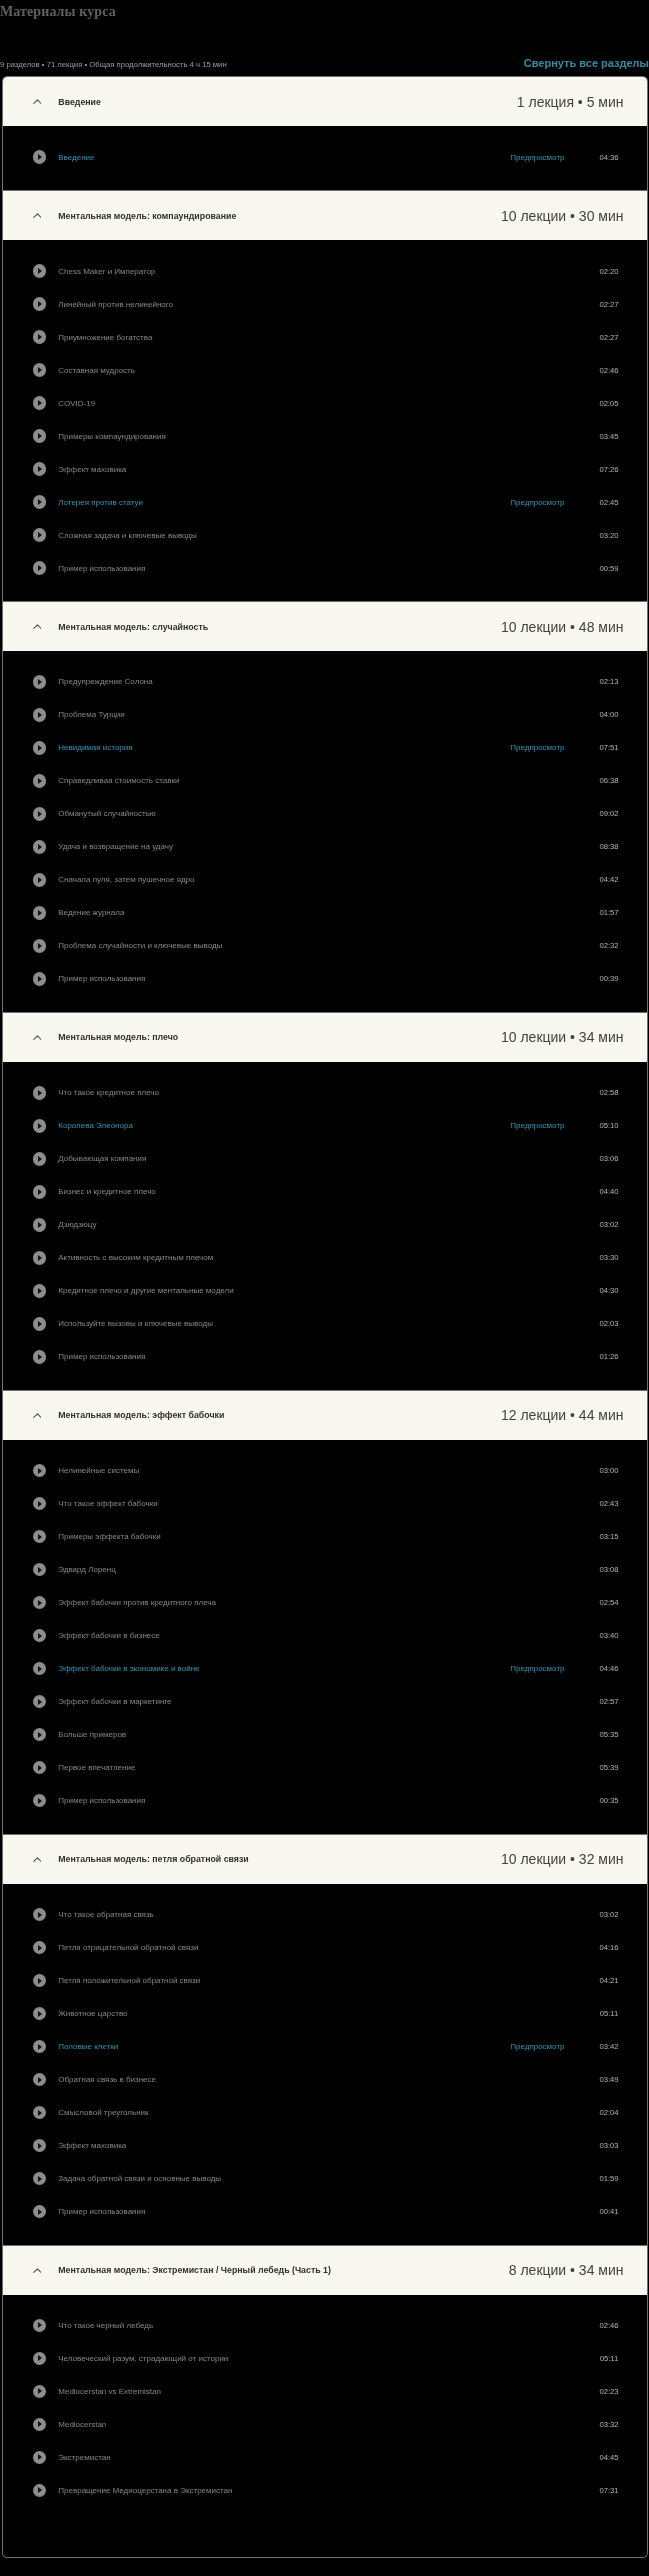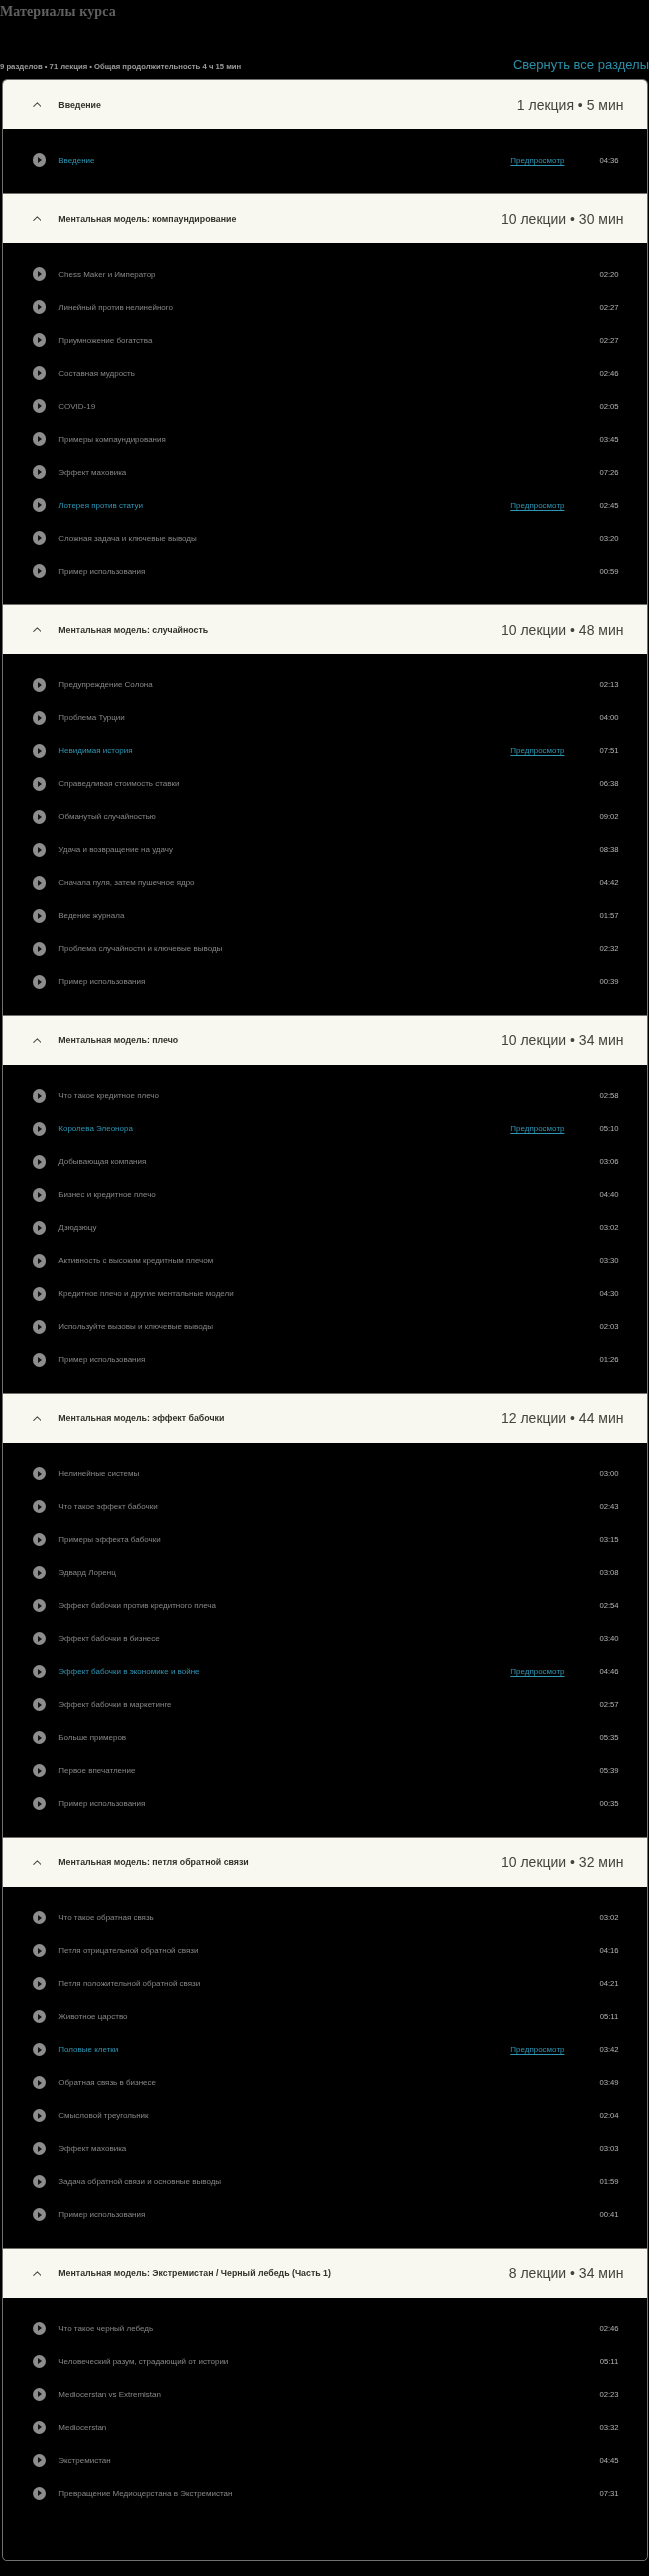--- a/index.html
+++ b/index.html
@@ -1,35 +1,35 @@
 <!DOCTYPE html>
 <html lang="ru" style="font-size:8.2px"><head>
 <meta charset="utf-8">
 <style>
   html,body{margin:0;padding:0;background:#000;width:649px;}
   body{font-family:"Liberation Sans","DejaVu Sans",sans-serif;-webkit-font-smoothing:antialiased;}
   .page{width:649px;box-sizing:border-box;}
   .page-title{margin:4.1px 0 0 0;font-size:14px;font-weight:bold;color:#606060;letter-spacing:0.1px;font-family:Liberation Serif, serif;}
   .meta-row{display:flex;justify-content:space-between;align-items:baseline;margin-top:37px;}
-  .summary{font-size:7.7px;color:#9c9c9c;font-weight:bold;}
-  .collapse-link{font-size:13px;font-weight:normal;color:#2b8fa8;text-decoration:none;cursor:pointer;}
+  .summary{font-size:7.7px;color:#9c9c9c;}
+  .collapse-link{font-size:11px;font-weight:bold;color:#2b8fa8;text-decoration:none;cursor:pointer;}
   .panel{margin:7.2px 1.5px 0 1.5px;border:0.5px solid rgba(248,247,240,.45);border-radius:5.2px;overflow:hidden;background:#000;}
   .section + .section{border-top:0.5px solid rgba(248,247,240,.45);}
   .sec-header{background:#f8f7f0;height:49px;display:flex;align-items:center;box-sizing:border-box;padding:0 23px 0 30px;cursor:pointer;}
   .chevron{width:8.8px;height:5.2px;flex:0 0 auto;margin-right:17px;display:inline-flex;}
   .sec-title{font-size:8.8px;font-weight:bold;color:#32312c;flex:1 1 auto;white-space:nowrap;overflow:hidden;}
   .sec-meta{font-size:14px;color:#44433d;white-space:nowrap;margin-left:12.4px;}
   .lecture-list{padding:14.4px 0 16.5px 0;background:#000;}
   .lecture-row{height:33px;display:flex;align-items:center;box-sizing:border-box;padding:0 23px 0 30px;}
   .lec-icon{width:13.4px;height:13.4px;flex:0 0 auto;margin-right:12.4px;position:relative;display:inline-flex;align-items:center;justify-content:center;}
   .play-circle{width:13.4px;height:13.4px;border-radius:50%;background:#8d8d8d;position:relative;}
   .play-circle::before{content:"";position:absolute;left:5.2px;top:3.6px;border-left:4.6px solid #141414;border-top:3.1px solid transparent;border-bottom:3.1px solid transparent;}
   .lec-title{font-size:8px;color:#868686;flex:1 1 auto;white-space:nowrap;overflow:hidden;}
   .lec-title.link{color:#2e96b5;text-decoration:underline;text-underline-offset:2.1px;cursor:pointer;}
-  .preview{font-size:8px;color:#2e96b5;text-decoration:underline;text-underline-offset:2.1px;white-space:nowrap;cursor:pointer;}
+  .preview{font-size:8px;color:#2e96b5;text-underline-offset:2.1px;white-space:nowrap;cursor:pointer;}
   .duration{font-size:7.7px;color:#b4b4b4;width:29px;margin-left:30px;text-align:center;white-space:nowrap;flex:0 0 auto;}
 </style>
 </head>
 <body>
 
 <div class="page">
   <h1 class="page-title">Материалы курса</h1>
   <div class="meta-row">
     <span class="summary">9 разделов • 71 лекция • Общая продолжительность 4 ч 15 мин</span>
     <a class="collapse-link">Свернуть все разделы</a>

